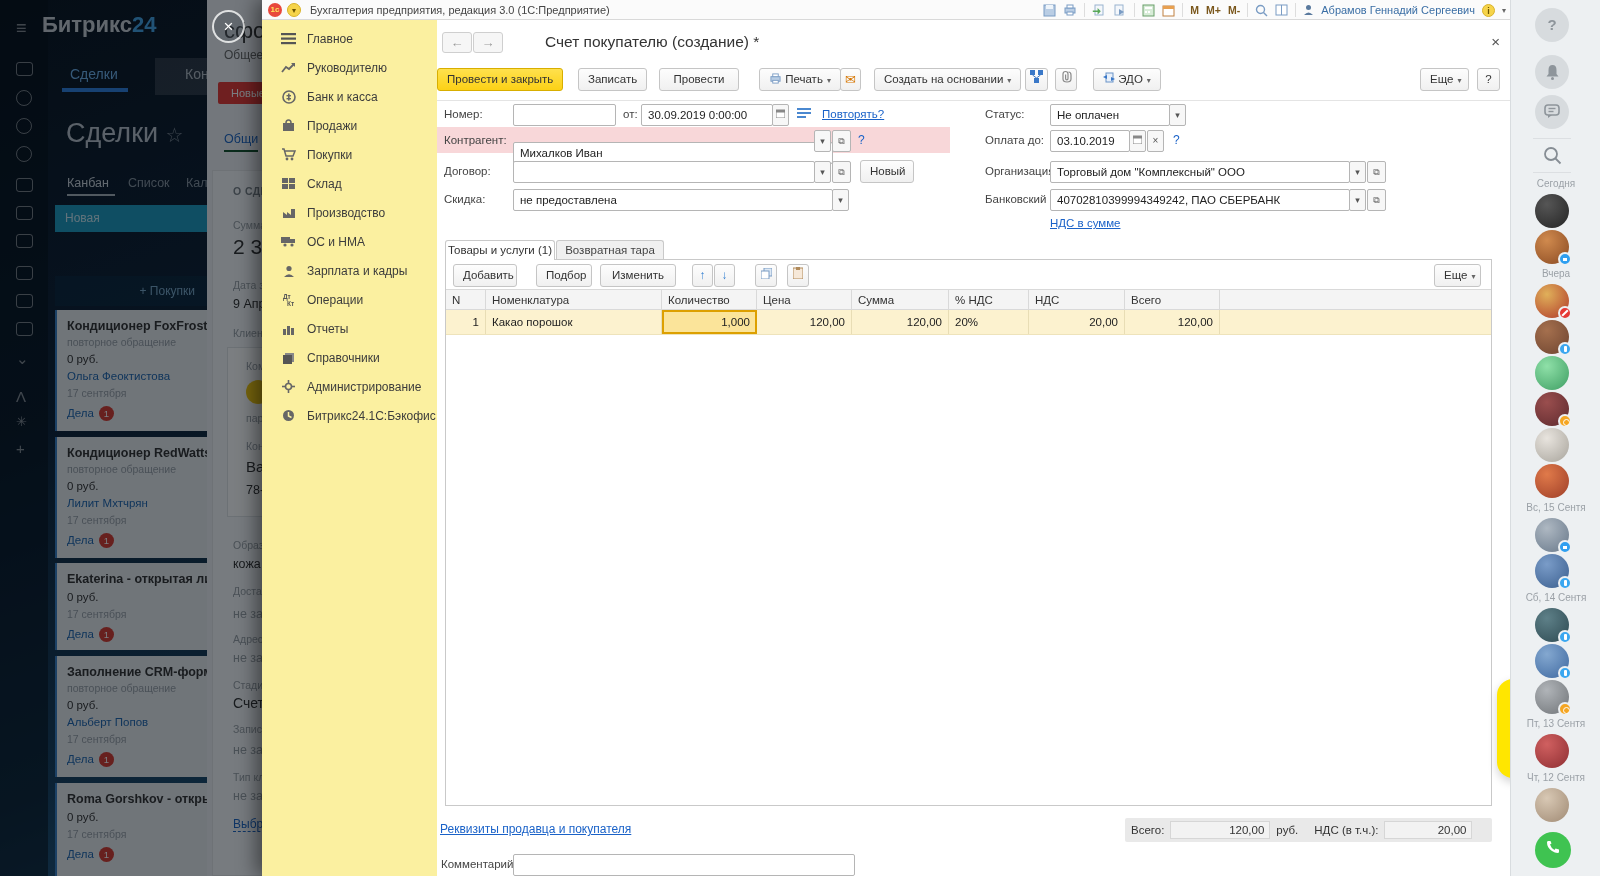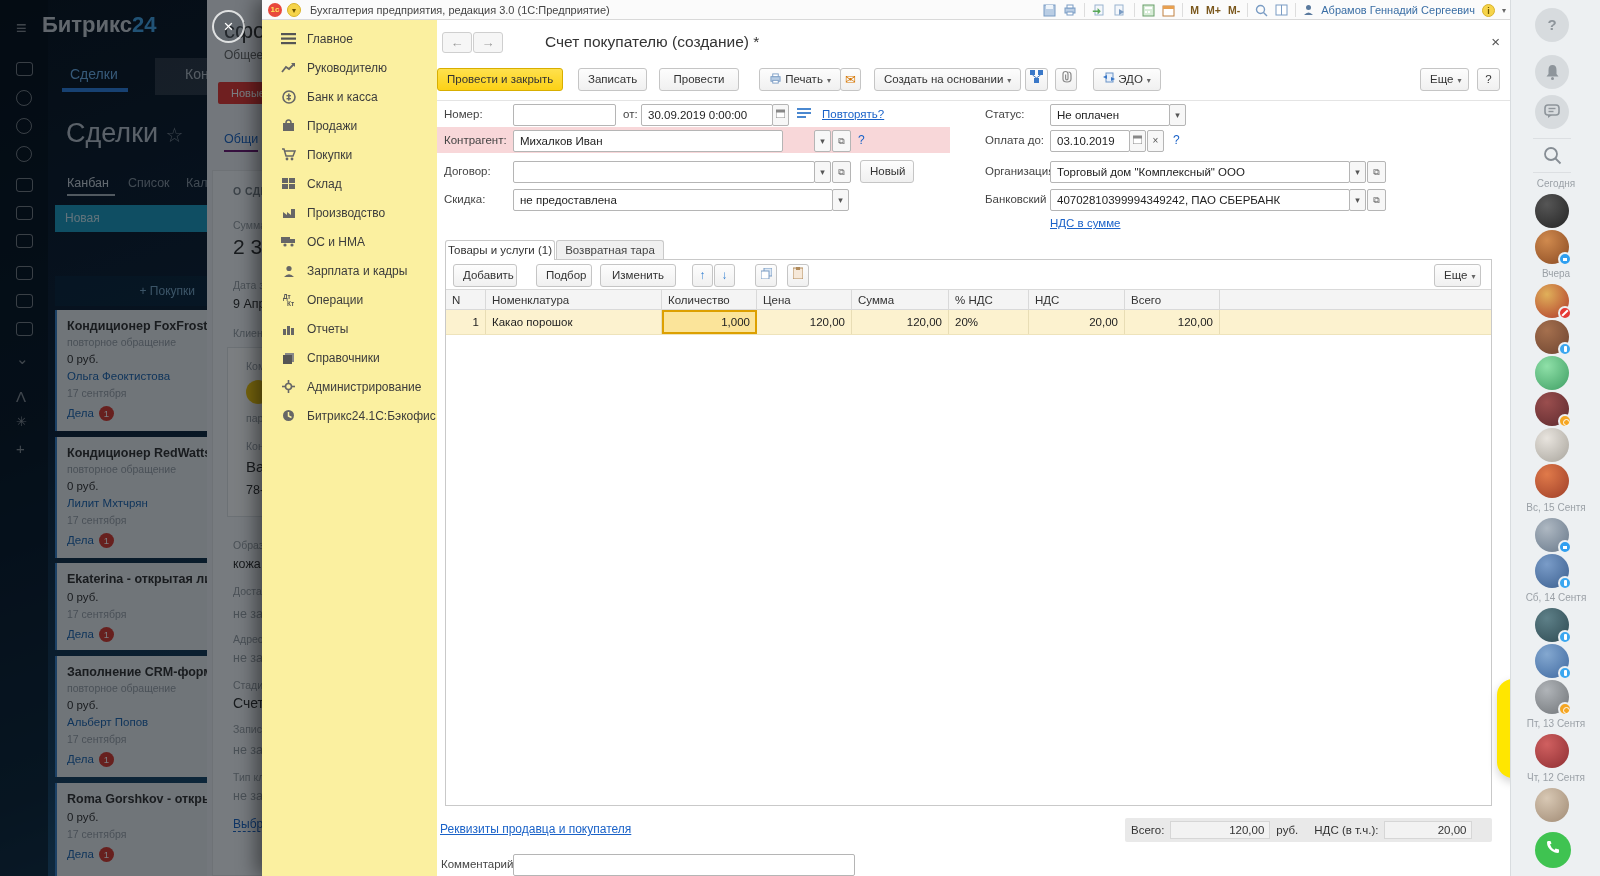--- a/index.html
+++ b/index.html
@@ -32,21 +32,21 @@
   .kb-card .c { font-size:11.5px; color:#2067b0; margin-top:5px; white-space:nowrap; }
   .kb-card .d { font-size:10.5px; color:#98a0a8; margin-top:5px; }
   .kb-card .todo { font-size:11.5px; color:#2067b0; margin-top:7px; }
   .kb-badge { display:inline-block; min-width:15px; height:15px; border-radius:8px; background:#d63b30; color:#fff; font-size:9.5px; text-align:center; line-height:15px; margin-left:5px; padding:0 3px; }
 
   
   .panel { left:207px; top:0; width:223px; height:876px; background:#eef1f4; overflow:hidden; }
   .panel .big { font-size:22px; color:#333; font-weight:300; }
   .panel .sub { font-size:12px; color:#666; }
   .panel .stagebtn { background:#e53935; color:#fff; font-size:11px; padding:5px 12px; border-radius:2px; border:none; }
-  .panel .tablnk { font-size:12.5px; color:#1e66c5; border-bottom:2px solid #701a75; padding-bottom:4px; }
+  .panel .tablnk { font-size:12.5px; color:#1e66c5; border-bottom:2px solid #14532d; padding-bottom:4px; }
   .panel .card { position:absolute; left:5px; top:170px; width:218px; height:706px; background:#f7f9fa; border:1px solid #e3e6e9; }
   .panel .sect { font-size:10.5px; font-weight:bold; color:#7c848b; letter-spacing:.4px; }
   .panel .flbl { font-size:10.5px; color:#9aa1a8; }
   .panel .fval { font-size:12.5px; color:#333; }
   .panel .fval.big2 { font-size:21px; font-weight:300; }
   .panel .fval.gray { color:#9aa1a8; }
   .panel .innerbox { position:absolute; border:1px solid #e0e3e6; background:#fff; }
   .panel .ycirc { width:24px; height:24px; border-radius:50%; background:#f4c90e; }
   .panel .dashed { font-size:12px; color:#1e66c5; border-bottom:1px dashed #1e66c5; }
 
@@ -504,21 +504,21 @@
             <rect x="0" y="5" width="14" height="2" fill="#4a88d0"></rect>
             <rect x="0" y="9" width="9" height="2" fill="#4a88d0"></rect>
           </svg></div>
       <div class="lnk" style="left:385px;top:88px;">Повторять?</div>
 
       <div class="lbl" style="left:548px;top:88px;">Статус:</div>
       <div class="inp" style="left:613px;top:84px;width:120px;">Не оплачен</div>
       <div class="attbtn" style="left:732px;top:84px;">▾</div>
 
       <div class="lbl" style="left:7px;top:114px;">Контрагент:</div>
-      <div class="inp" style="left:76px;top:110px;width:270px;">Михалков  Иван</div>
+      <div class="inp" style="left:76px;top:122px;width:320px;">Михалков  Иван</div>
       <div class="attbtn" style="left:377px;top:110px;">▾</div>
       <div class="attbtn" style="left:395px;top:110px;width:19px;">⧉</div>
       <div class="qmark" style="left:421px;top:113px;">?</div>
 
       <div class="lbl" style="left:548px;top:114px;">Оплата до:</div>
       <div class="inp" style="left:613px;top:110px;width:80px;">03.10.2019</div>
       <div class="attbtn" style="left:692px;top:110px;"><svg width="9" height="9">
             <rect x="0" y="1" width="9" height="8" fill="#fff" stroke="#888"></rect>
             <rect x="0" y="1" width="9" height="2.5" fill="#888"></rect>
           </svg></div>

